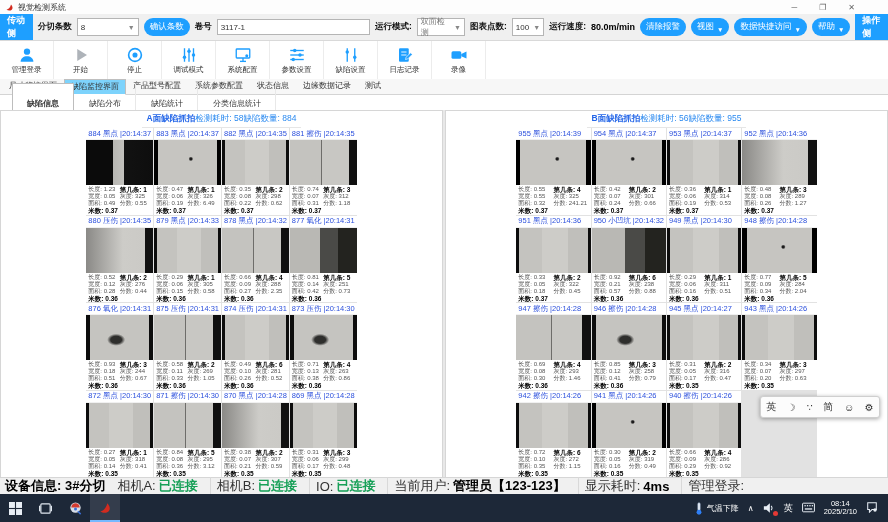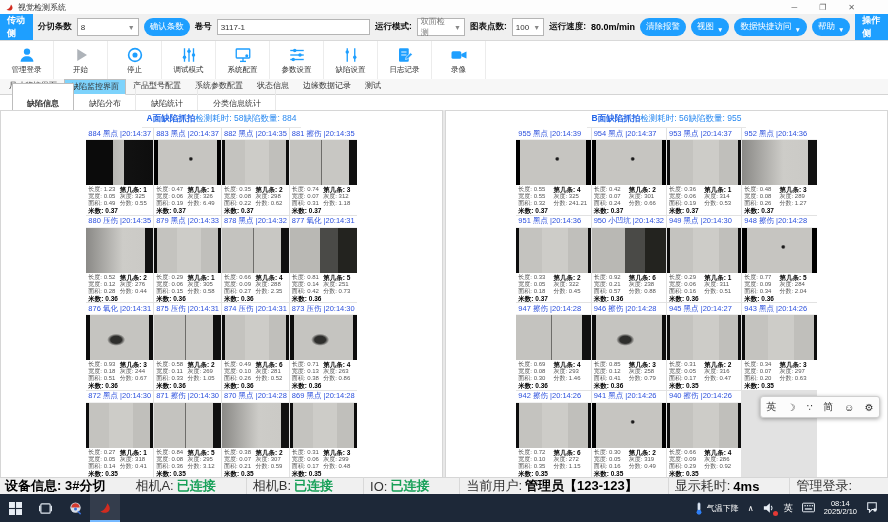--- a/index.html
+++ b/index.html
@@ -52,21 +52,21 @@
   .img-stripe{background:linear-gradient(90deg,#0b0b0b 0%,#0b0b0b 40%,#b7b6b2 40%,#c3c2be 57%,#121212 57%,#0e0e0e 100%);}
   .img-edges-dot{background:radial-gradient(circle at 55% 42%,#1c1c1c 0,#1c1c1c 1px,rgba(0,0,0,0) 2.4px),linear-gradient(90deg,#000 0 6%,#c6c5c1 6% 94%,#000 94%);}
   .img-plain{background:linear-gradient(90deg,#0d0d0d 0 4%,#c4c3bf 4% 35%,#cdccc8 35% 70%,#c0bfbb 70% 96%,#0d0d0d 96%);}
   .img-grad{background:linear-gradient(90deg,#8a8986 0,#cdccc8 55%,#cbcac6 88%,#111 88%);}
   .img-scratch{background:linear-gradient(90deg,#c4c3bf 0 47%,#6e6d6a 47% 48.5%,#c8c7c3 48.5% 88%,#101010 88%);}
   .img-blob{background:radial-gradient(ellipse 9px 6px at 45% 55%,#2e2e2c 0 60%,rgba(0,0,0,0) 100%),linear-gradient(90deg,#0d0d0d 0 6%,#c5c4c0 6% 94%,#0d0d0d 94%);}
   .img-dark-half{background:linear-gradient(90deg,#b9b8b4 0 45%,#4a4a47 45% 72%,#23231f 72%);}
 
   .statusbar{position:absolute;left:0;right:0;bottom:28px;height:16px;background:#f0f0f0;border-top:1px solid #d6d6d6;display:flex;align-items:center;font-size:13px;color:#333;padding:0 5px;}
   .sb-dev{font-weight:bold;color:#000;white-space:nowrap;}
-  .sb-item{display:flex;align-items:center;gap:3px;padding:0 6px;border-left:1px solid #d9d9d9;margin-left:24px;white-space:nowrap;}
+  .sb-item{display:flex;align-items:center;gap:3px;padding:0 6px;border-left:1px solid #d9d9d9;margin-left:6px;white-space:nowrap;}
   .sb-item:first-of-type{border-left:none;}
   .sb-green{color:#18a058;font-weight:bold;}
   .sb-val{color:#000;font-weight:bold;}
 
   .taskbar{position:absolute;left:0;right:0;bottom:0;height:28px;background:#1d2838;display:flex;align-items:center;color:#fff;}
   .tk-btn{width:30px;height:28px;display:flex;align-items:center;justify-content:center;}
   .tk-btn.active{background:rgba(255,255,255,.10);box-shadow:inset 0 -2px 0 #76b9ff;}
   .tray{margin-left:auto;display:flex;align-items:center;gap:9px;padding-right:10px;font-size:8px;}
   .tray .weather{display:flex;align-items:center;gap:3px;white-space:nowrap;}
   .tray .clock{text-align:center;font-size:7.5px;line-height:8.5px;white-space:nowrap;}

